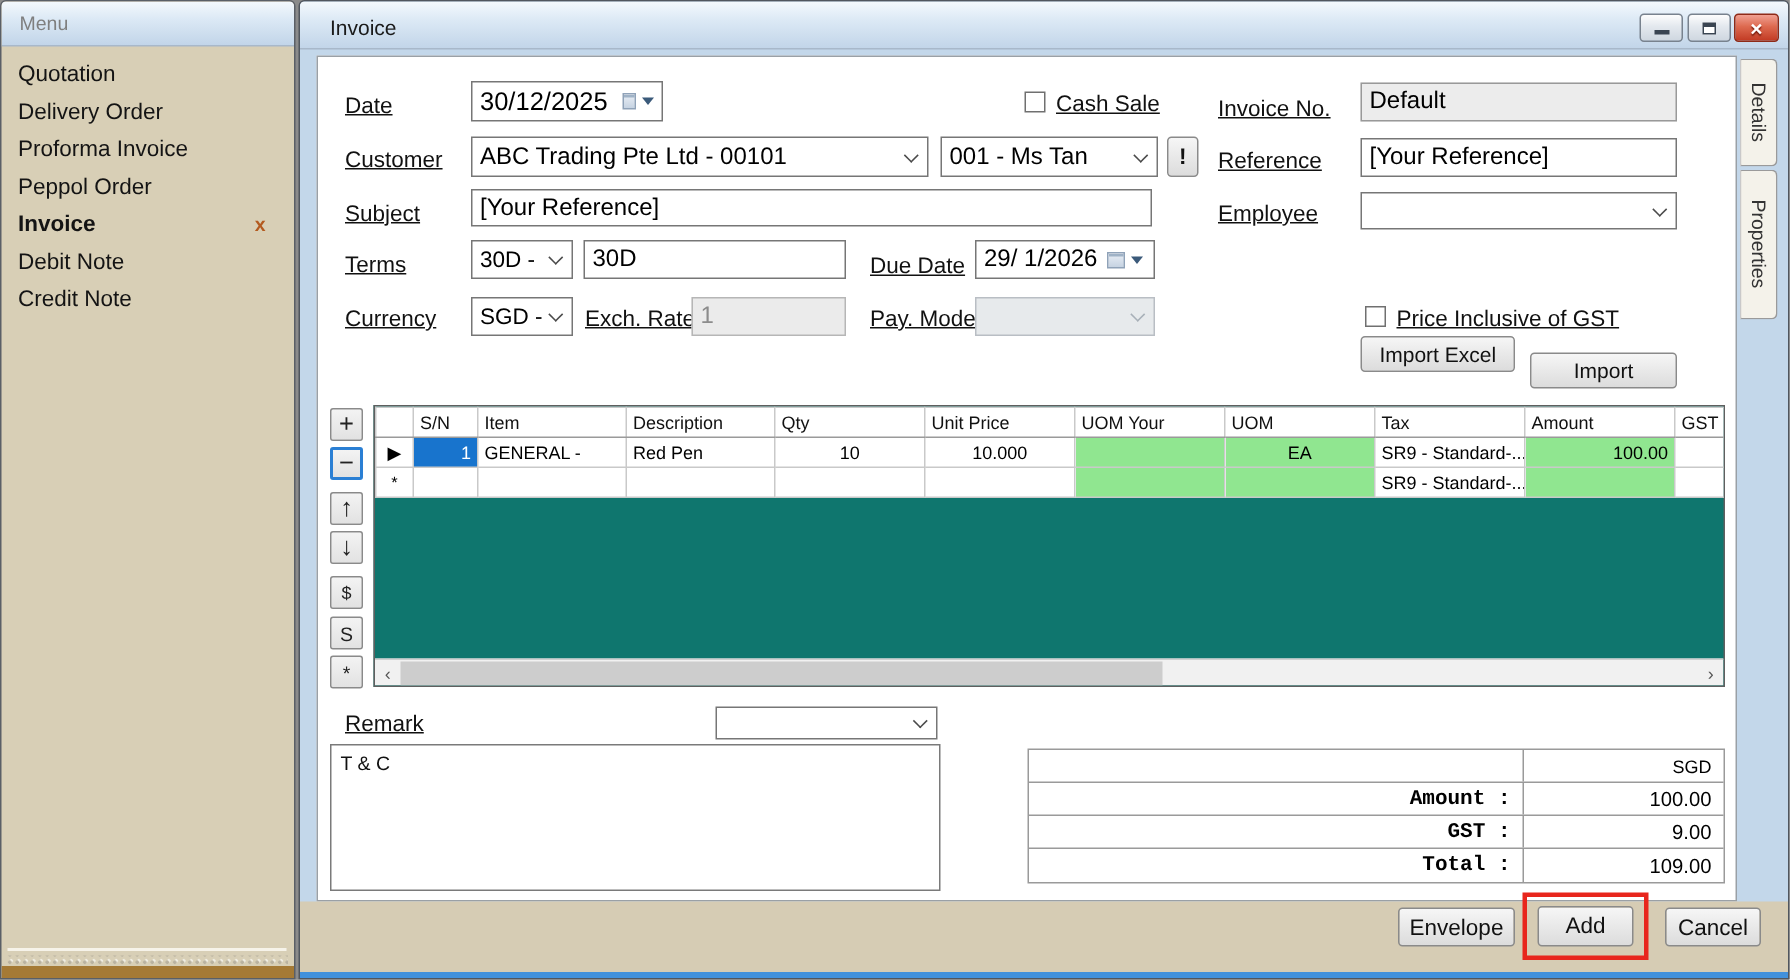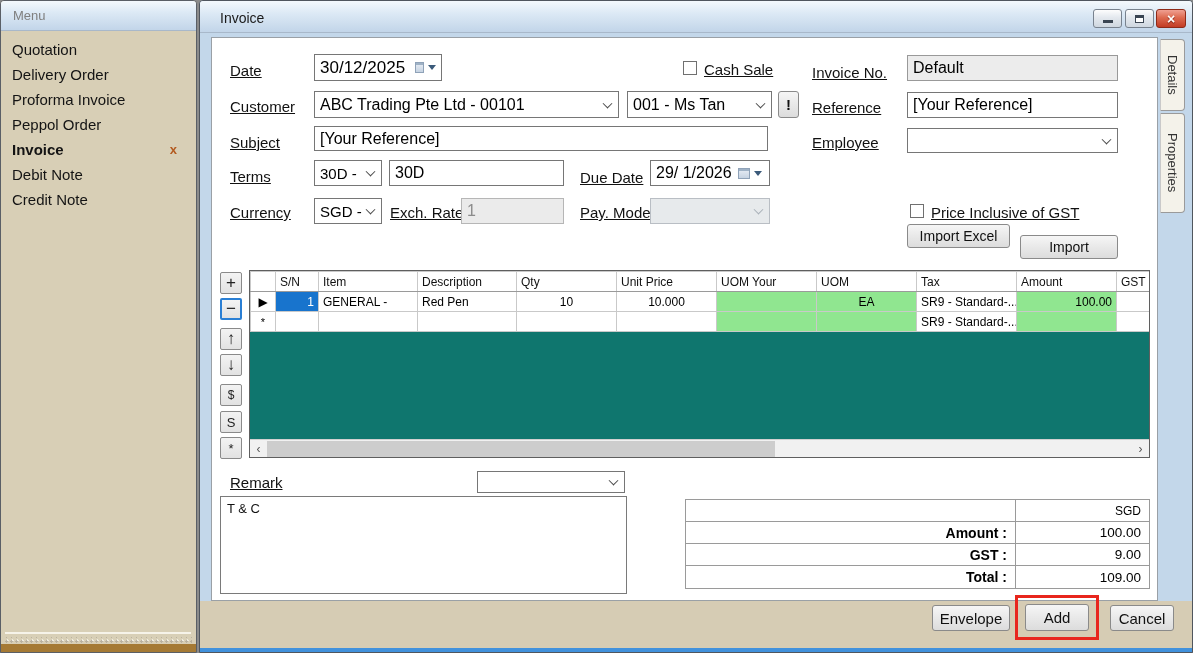--- a/index.html
+++ b/index.html
@@ -63,21 +63,21 @@
   td.selected { background:var(--selection-blue,#1874cd); color:#fff !important; }
   .al{text-align:left}.ac{text-align:center}.ar{text-align:right}
   .hscroll { position:absolute; left:0; bottom:0; width:899px; height:18px; background:#f1f1f1; border-top:1px solid #d0d0d0; }
   .hs-arrow { position:absolute; top:0; width:17px; height:18px; display:flex; align-items:center; justify-content:center; font-size:12px; color:#555; }
   .hs-thumb { position:absolute; left:17px; top:1px; width:508px; height:16px; background:#cdcdcd; }
 
   
   .summary { position:absolute; left:473px; top:461px; width:465px; border:1px solid #9a9a9a; background:#fff; }
   .sum-row { display:flex; height:22px; border-bottom:1px solid #9a9a9a; }
   .sum-row:last-child { border-bottom:none; }
-  .sum-lab { width:330px; border-right:1px solid #9a9a9a; display:flex; align-items:center; justify-content:flex-end; padding-right:8px; font-size:14px; font-weight:bold; color:#000; }
+  .sum-lab { width:330px; border-right:1px solid #9a9a9a; display:flex; align-items:center; justify-content:flex-end; padding-right:8px; font-size:14px; font-weight:bold; color:#000;font-family:Liberation Mono, monospace; }
   .sum-val { flex:1; display:flex; align-items:center; justify-content:flex-end; padding-right:8px; font-size:13.5px; color:#000; }
   .sum-cur { font-size:12px; font-weight:normal; }
 
   .tc-area { position:absolute; left:8px; top:458px; width:407px; height:98px; border:1px solid #7a7a7a; font-family:"Liberation Sans",sans-serif; font-size:13px; color:#111; padding:4px 6px; resize:none; outline:none; background:#fff; }
 </style>
 </head>
 <body>
 
 <div class="stage">
 

